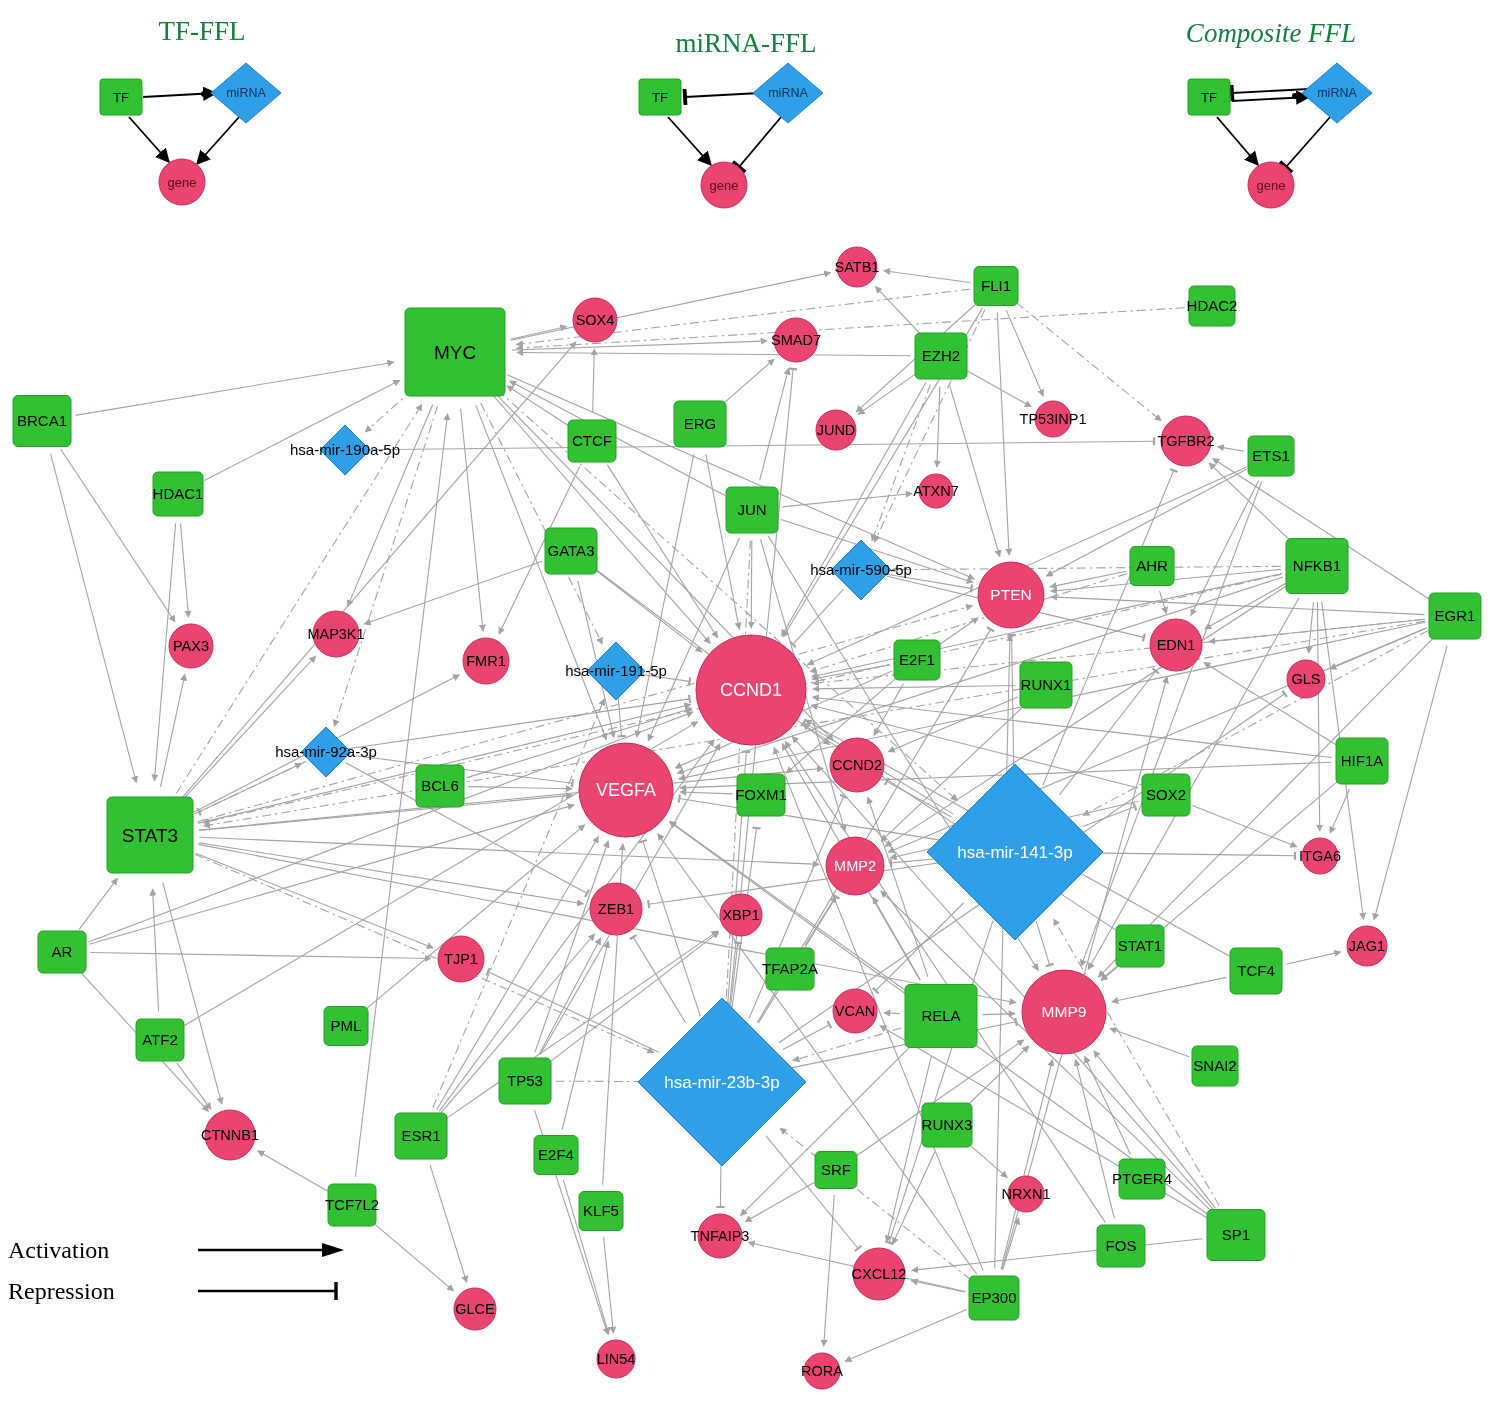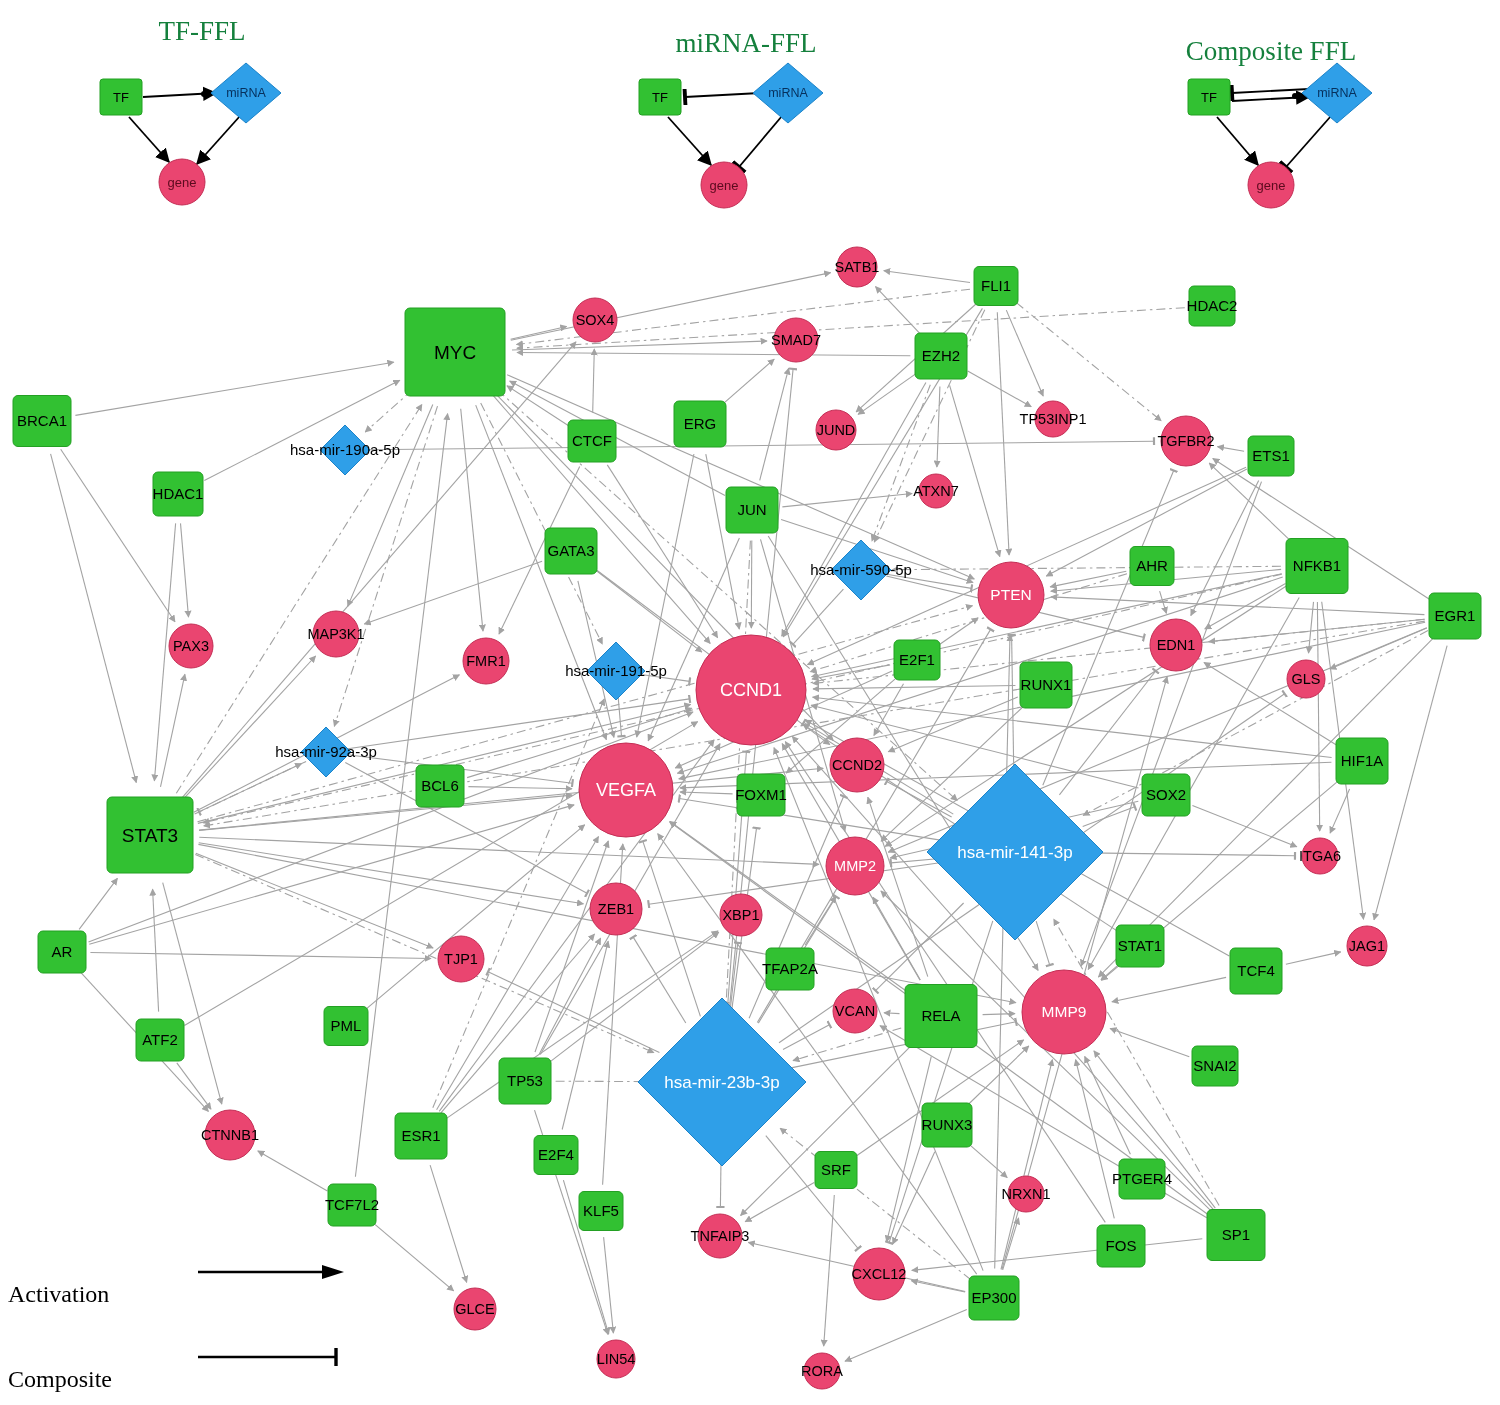--- a/index.html
+++ b/index.html
@@ -3,24 +3,24 @@
 <meta charset="utf-8">
 <style>
   html,body{margin:0;padding:0;background:#ffffff;}
   body{font-family:"Liberation Sans",sans-serif;}
   .stage{position:relative;width:1500px;height:1405px;background:#ffffff;overflow:hidden;}
   #net{position:absolute;left:0;top:0;}
   .ffl-title{position:absolute;transform:translateX(-50%);font-family:"Liberation Serif",serif;
              font-size:27px;color:#15803d;white-space:nowrap;}
   #fflt0{left:202px;top:16px;}
   #fflt1{left:746px;top:28px;}
-  #fflt2{left:1271px;top:36px;}
+  #fflt2{left:1271px;top:18px;font-style:italic;}
   .legend{position:absolute;left:8px;top:1236px;}
   .lrow{display:flex;align-items:center;margin-bottom:12px;}
-  .llabel{width:188px;font-family:"Liberation Serif",serif;font-size:24px;color:#000;line-height:1.2;margin-top:44px;}
+  .llabel{width:188px;font-family:"Liberation Serif",serif;font-size:24px;color:#000;line-height:1.2;}
   .lgfx{flex:0 0 auto;}
 </style>
 </head>
 <body>
 
 <div class="stage">
 
   <svg id="net" width="1500" height="1405" xmlns="http://www.w3.org/2000/svg">
     <defs>
       <marker id="arrow" viewBox="0 0 10 10" refX="9" refY="5" markerWidth="6.5" markerHeight="6.5" orient="auto">
@@ -624,21 +624,21 @@
 
   <div class="legend">
     <div class="lrow">
       <span class="llabel">Activation</span>
       <svg class="lgfx" width="152" height="24">
         <line x1="2" y1="12" x2="128" y2="12" stroke="#000" stroke-width="2.6"></line>
         <polygon points="126,5 148,12 126,19" fill="#000"></polygon>
       </svg>
     </div>
     <div class="lrow">
-      <span class="llabel">Composite</span>
+      <span class="llabel">Repression</span>
       <svg class="lgfx" width="152" height="24">
         <line x1="2" y1="12" x2="140" y2="12" stroke="#000" stroke-width="2.6"></line>
         <line x1="140" y1="3" x2="140" y2="21" stroke="#000" stroke-width="3.4"></line>
       </svg>
     </div>
   </div>
 
 </div>
 
 </body></html>

